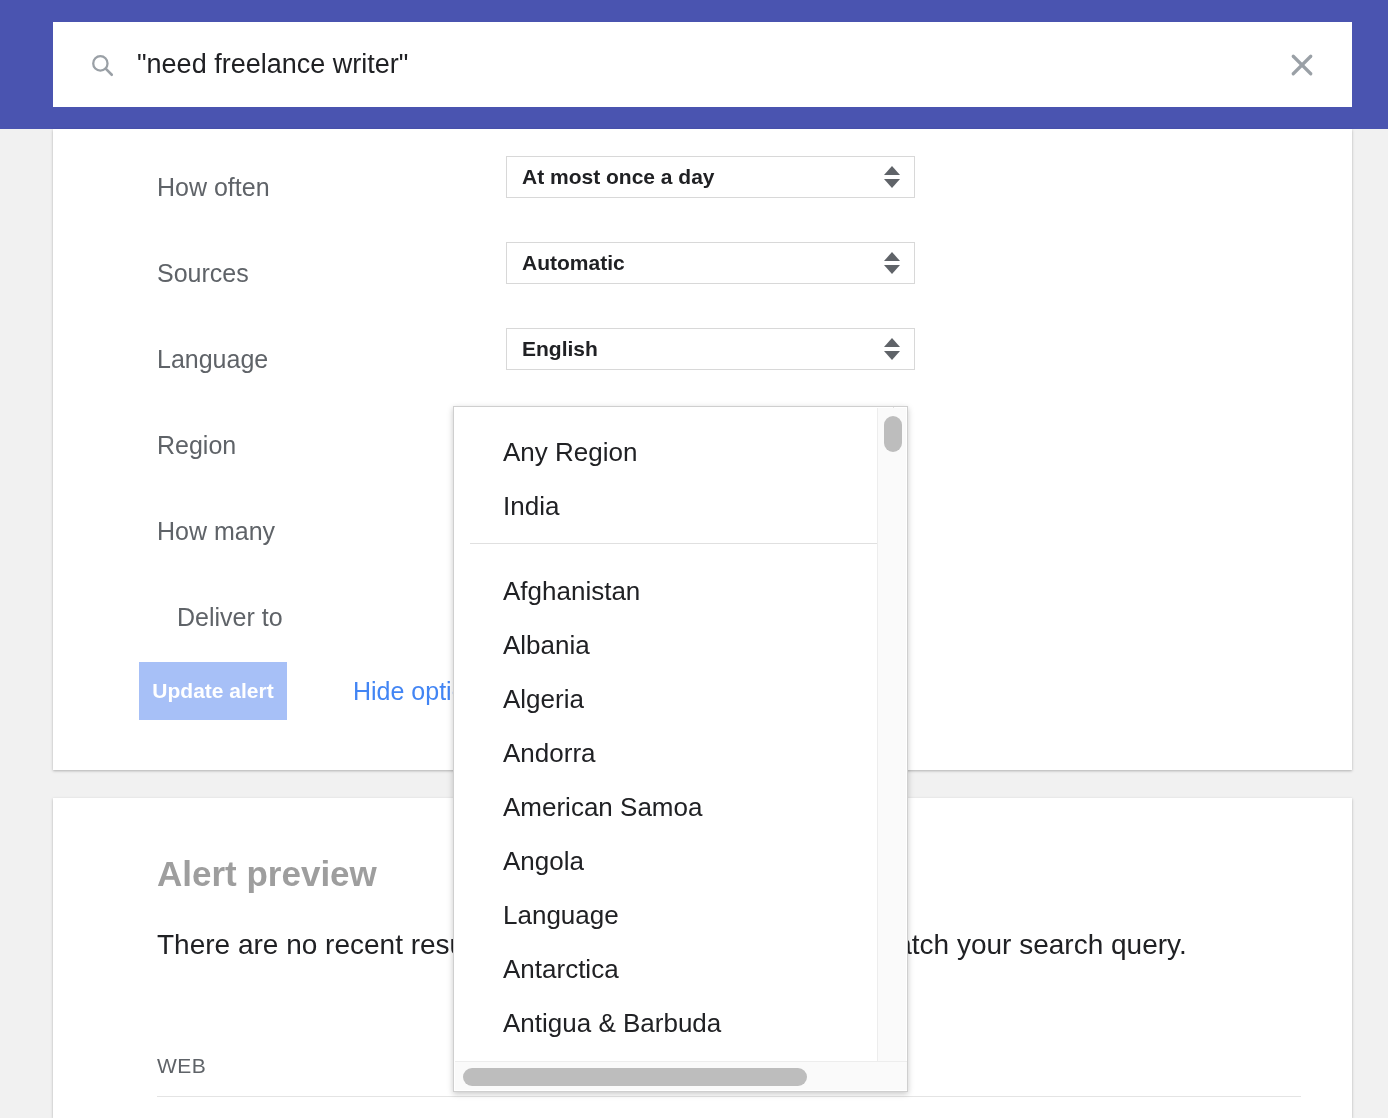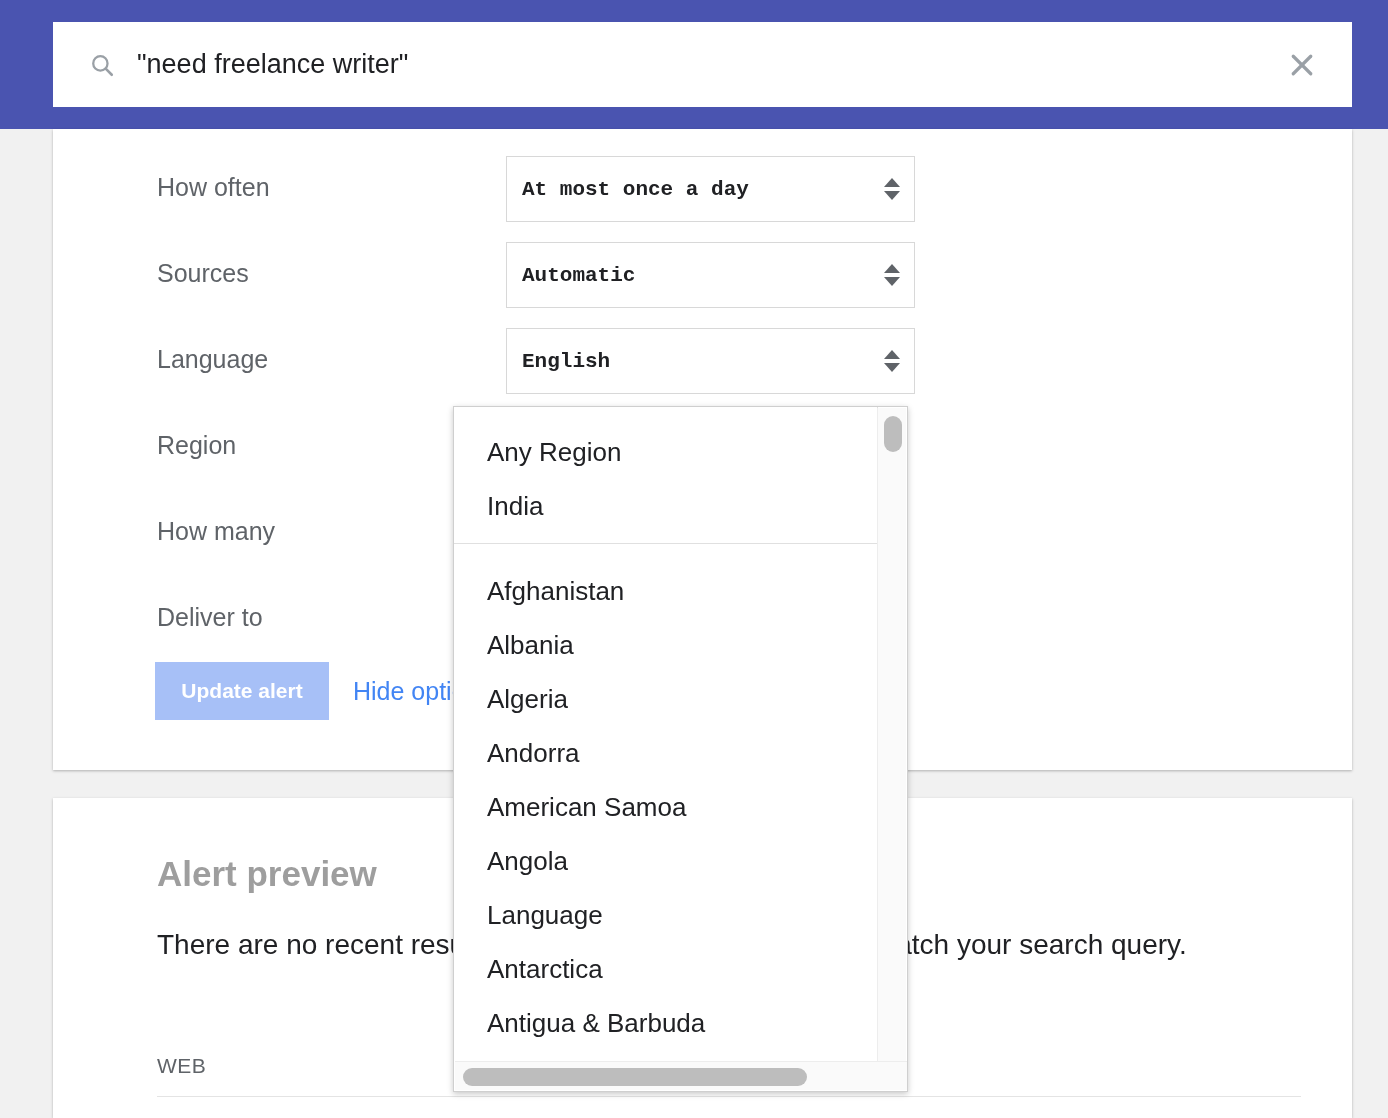--- a/index.html
+++ b/index.html
@@ -44,40 +44,40 @@
   #card-preview { top:798px; height:320px; }
 
   
   .opt-row { position:absolute; left:0; width:100%; height:86px; }
   .opt-label {
     position:absolute; left:104px; top:0; line-height:86px;
     font-size:25px; color:#5f6368; white-space:nowrap;
   }
   .opt-control { position:absolute; left:453px; top:12px; }
   .fake-select {
-    width:409px; height:66px; border:1px solid #d8d8d8; background:#fff;
-    display:flex; align-items:center; position:relative; cursor:pointer;font-family:Liberation Mono, monospace;
+    width:409px; height:42px; border:1px solid #d8d8d8; background:#fff;
+    display:flex; align-items:center; position:relative; cursor:pointer;
   }
   .fake-select .val {
     margin-left:15px; font-size:21px; font-weight:bold; color:#202124;
     white-space:nowrap;
   }
   .spinner {
     position:absolute; right:14px; top:50%; transform:translateY(-50%);
     display:flex; flex-direction:column; align-items:center; gap:4px;
   }
   .tri { width:0; height:0; border-left:8px solid transparent; border-right:8px solid transparent; }
   .tri.up { border-bottom:9px solid #5f6368; }
   .tri.down { border-top:9px solid #5f6368; }
 
   
   .btn-row { position:absolute; left:0; top:533px; width:100%; height:86px; }
   .btn-primary {
-    position:absolute; left:102px; top:0;
-    width:174px; height:58px; border:none;
+    position:absolute; left:86px; top:0;
+    width:148px; height:58px; border:none;
     background: var(--btnbg, #a7c0f7);
     color:#fff; font-size:21px; font-weight:bold;
     font-family:"Liberation Sans", sans-serif; cursor:pointer;
   }
   .link {
     position:absolute; top:0; line-height:58px;
     font-size:25px; color: var(--link, #4285f4); cursor:pointer; white-space:nowrap;
   }
   #hide-options-link { left:300px; }
   #delete-alert-link { left:455px; }
@@ -102,21 +102,21 @@
 
   
   .dropdown {
     position:absolute; left:453px; top:406px;
     width:455px; height:686px;
     background:#fff; border:1px solid #cfcfcf;
     box-shadow:0 2px 6px rgba(0,0,0,0.22);
     overflow:hidden;
   }
   .dd-inner {
-    position:absolute; left:0; top:0;
+    position:absolute; left:16px; top:0;
     width:424px; height:655px;
     background:#fff;
     border-right:1px solid #e0e0e0;
     overflow:hidden;
   }
   .dd-group { position:relative; }
   .dd-divider { height:1px; background:#e0e0e0; margin:0; }
   .dd-item {
     height:54px; line-height:54px;
     padding-left:33px; font-size:26px; color:#202124;
@@ -211,21 +211,21 @@
     </div>
 
     <div class="opt-row" style="top:273px;">
       <span class="opt-label">Region</span>
     </div>
 
     <div class="opt-row" style="top:359px;">
       <span class="opt-label">How many</span>
     </div>
 
-    <div class="opt-row" style="top:445px;">
+    <div class="opt-row" style="top:445px;margin-left:20px;">
       <span class="opt-label">Deliver to</span>
     </div>
 
     <div class="btn-row">
       <button class="btn-primary">Update alert</button>
       <span class="link" id="hide-options-link">Hide options</span>
       <span class="link" id="delete-alert-link">Delete alert</span>
     </div>
   </div>
 

